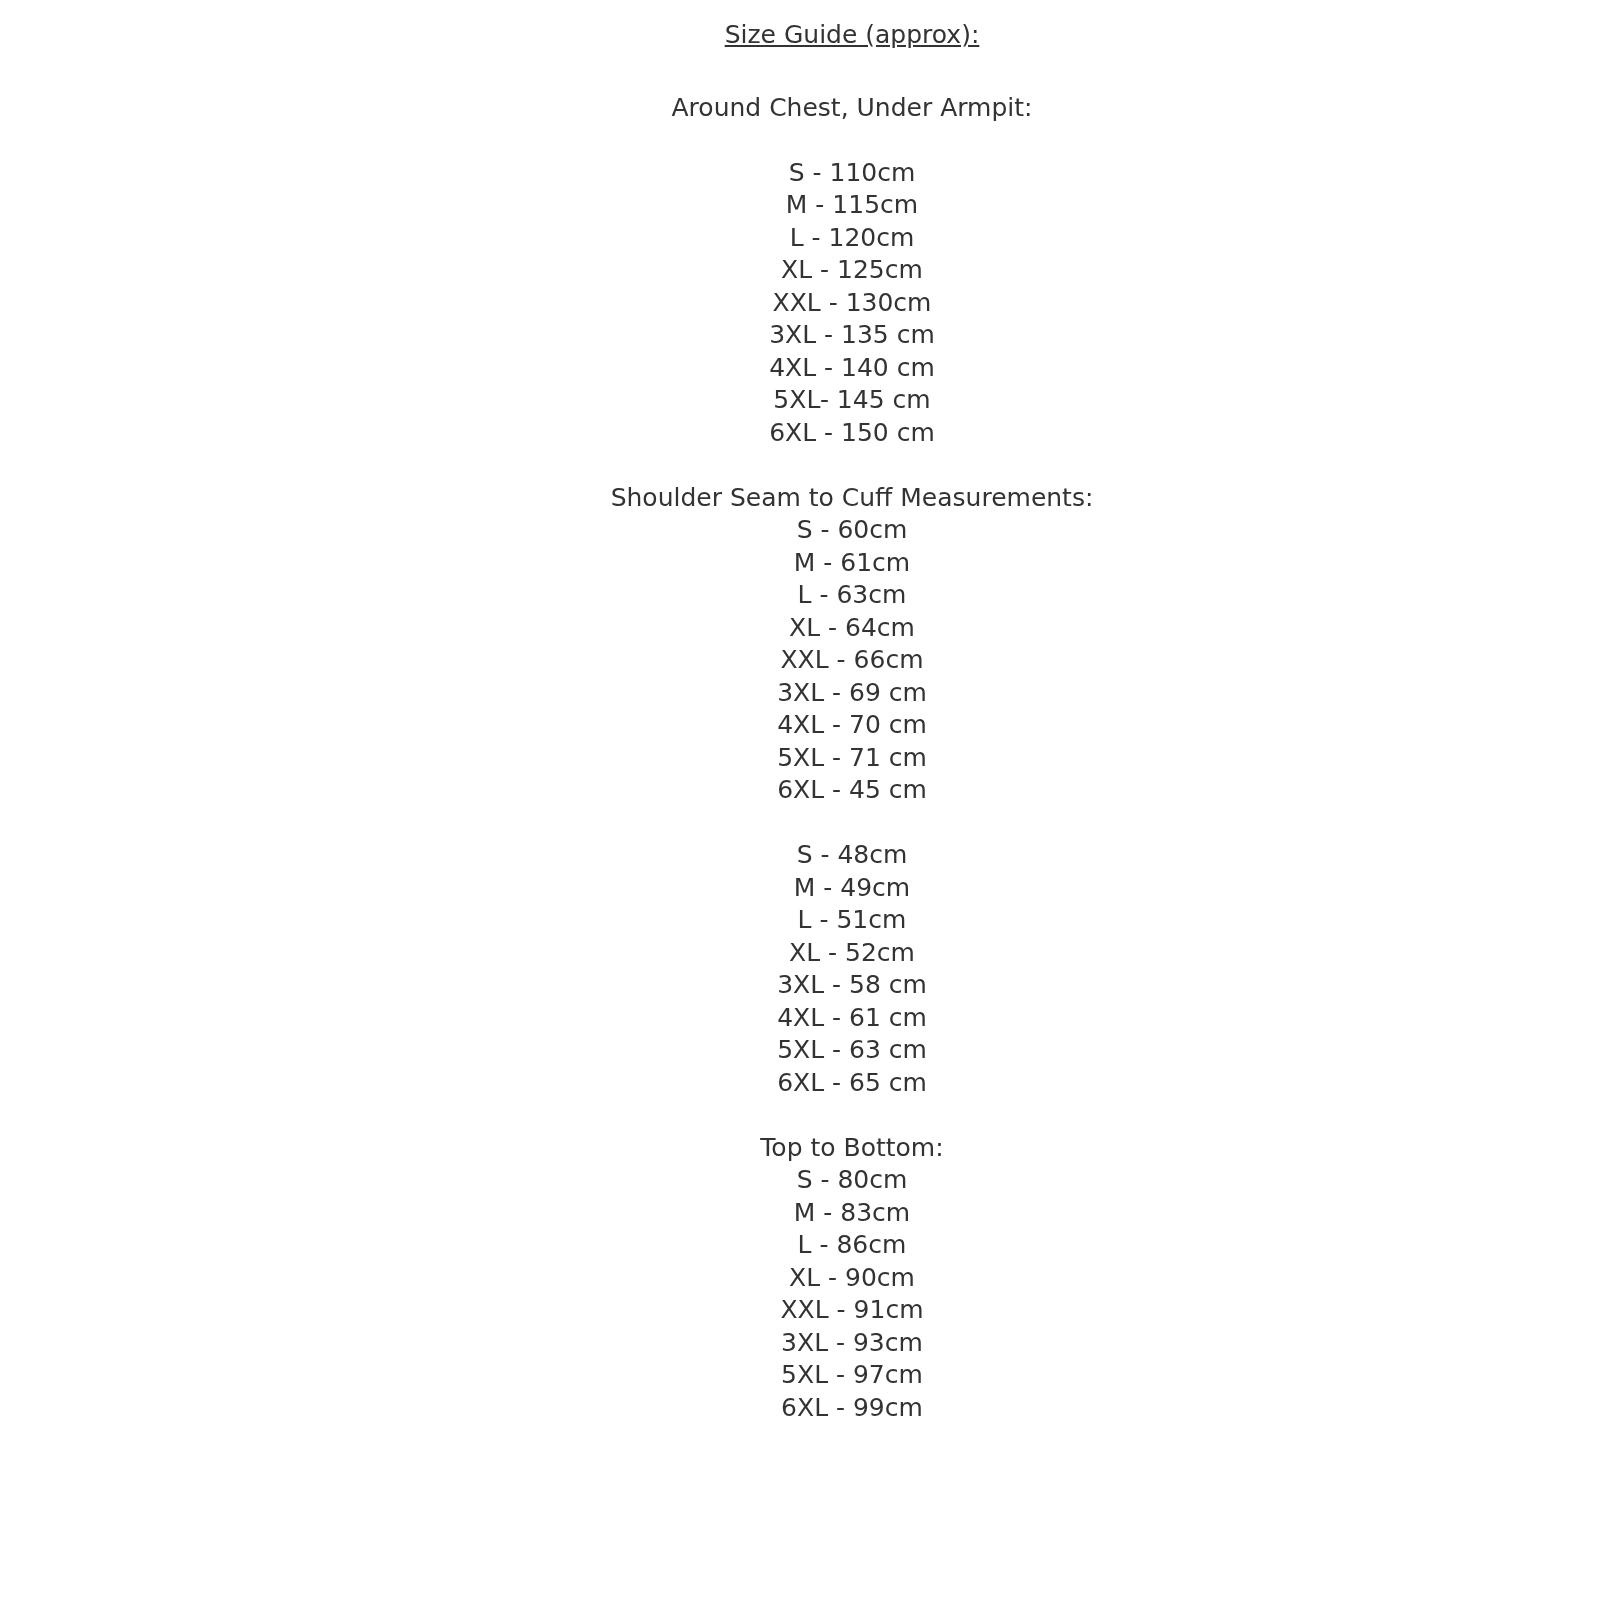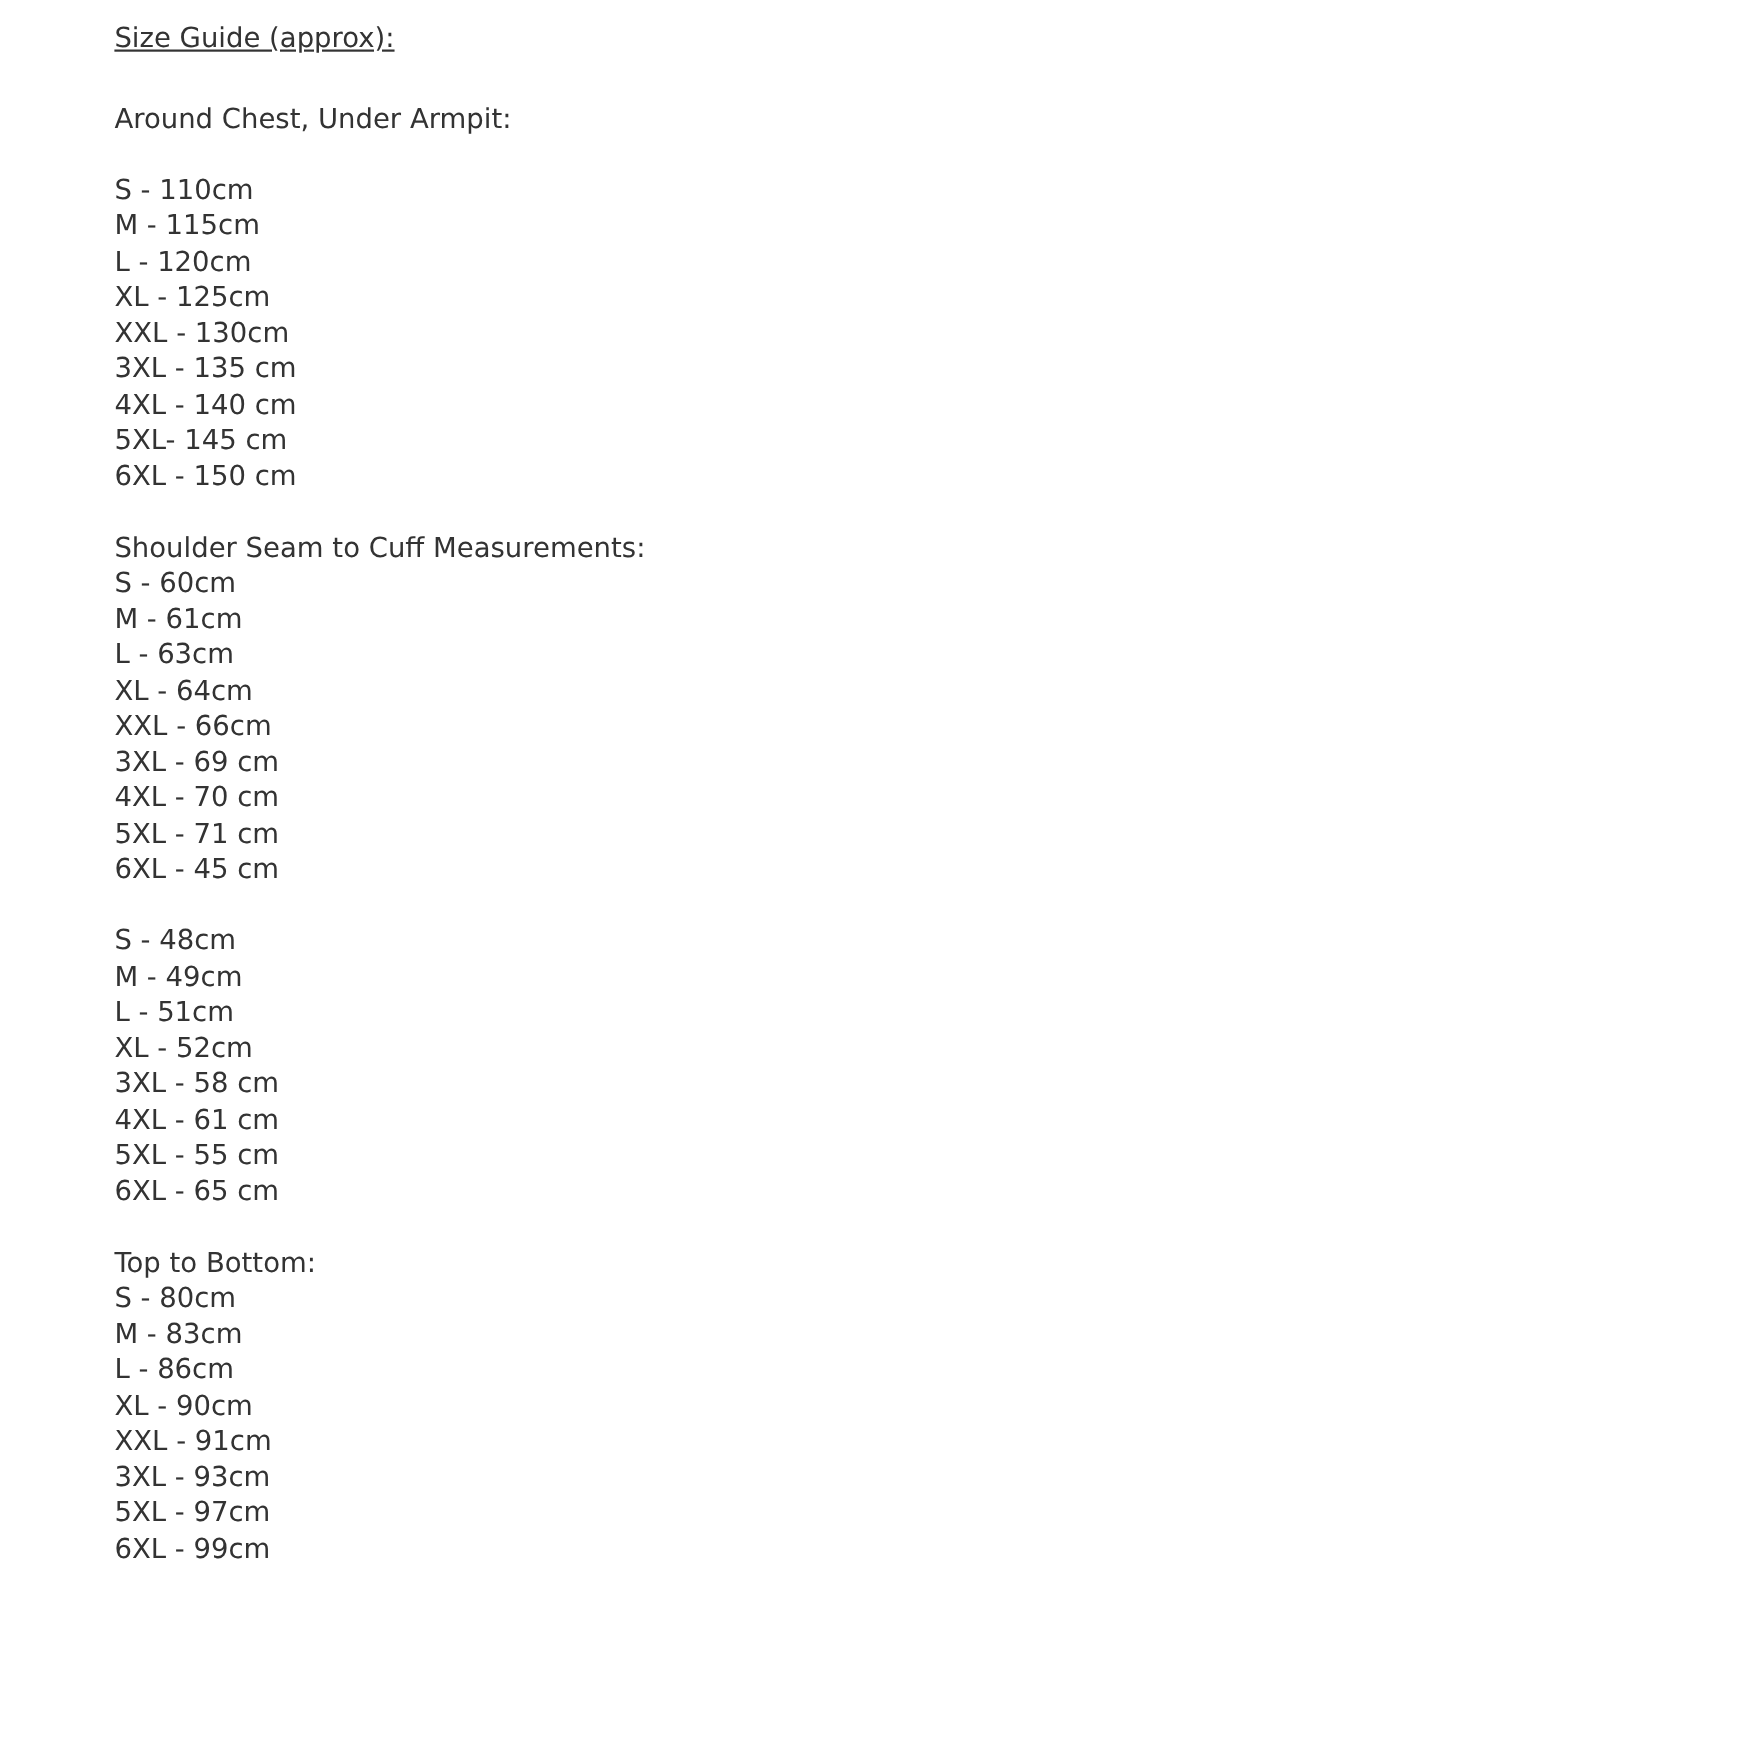--- a/index.html
+++ b/index.html
@@ -15,21 +15,21 @@
     overflow: hidden;
     background: #ffffff;
     color: #333333;
     font-family: "DejaVu Sans", "Liberation Sans", sans-serif;
     font-size: 25px;
     line-height: 32.5px;
   }
   
   .content {
     margin-left: 104px;
-    text-align: left;
+    text-align: center;
   }
   .title {
     text-decoration: underline;
     margin: 0 0 32.5px 0; 
     font-weight: normal;
   }
   .size-section {
     margin-bottom: 32.5px; 
   }
   .section-heading { margin: 0; }
@@ -77,21 +77,21 @@
   </section>
 
   <section class="size-section">
     <div class="section-items">
             <div class="size-item">S - 48cm</div>
             <div class="size-item">M - 49cm</div>
             <div class="size-item">L - 51cm</div>
             <div class="size-item">XL - 52cm</div>
             <div class="size-item">3XL - 58 cm</div>
             <div class="size-item">4XL - 61 cm</div>
-            <div class="size-item">5XL - 55 cm</div>
+            <div class="size-item">5XL - 63 cm</div>
             <div class="size-item">6XL - 65 cm</div>
           </div>
   </section>
 
   <section class="size-section">
     <div class="section-heading">Top to Bottom:</div>
     <div class="section-items">
             <div class="size-item">S - 80cm</div>
             <div class="size-item">M - 83cm</div>
             <div class="size-item">L - 86cm</div>

